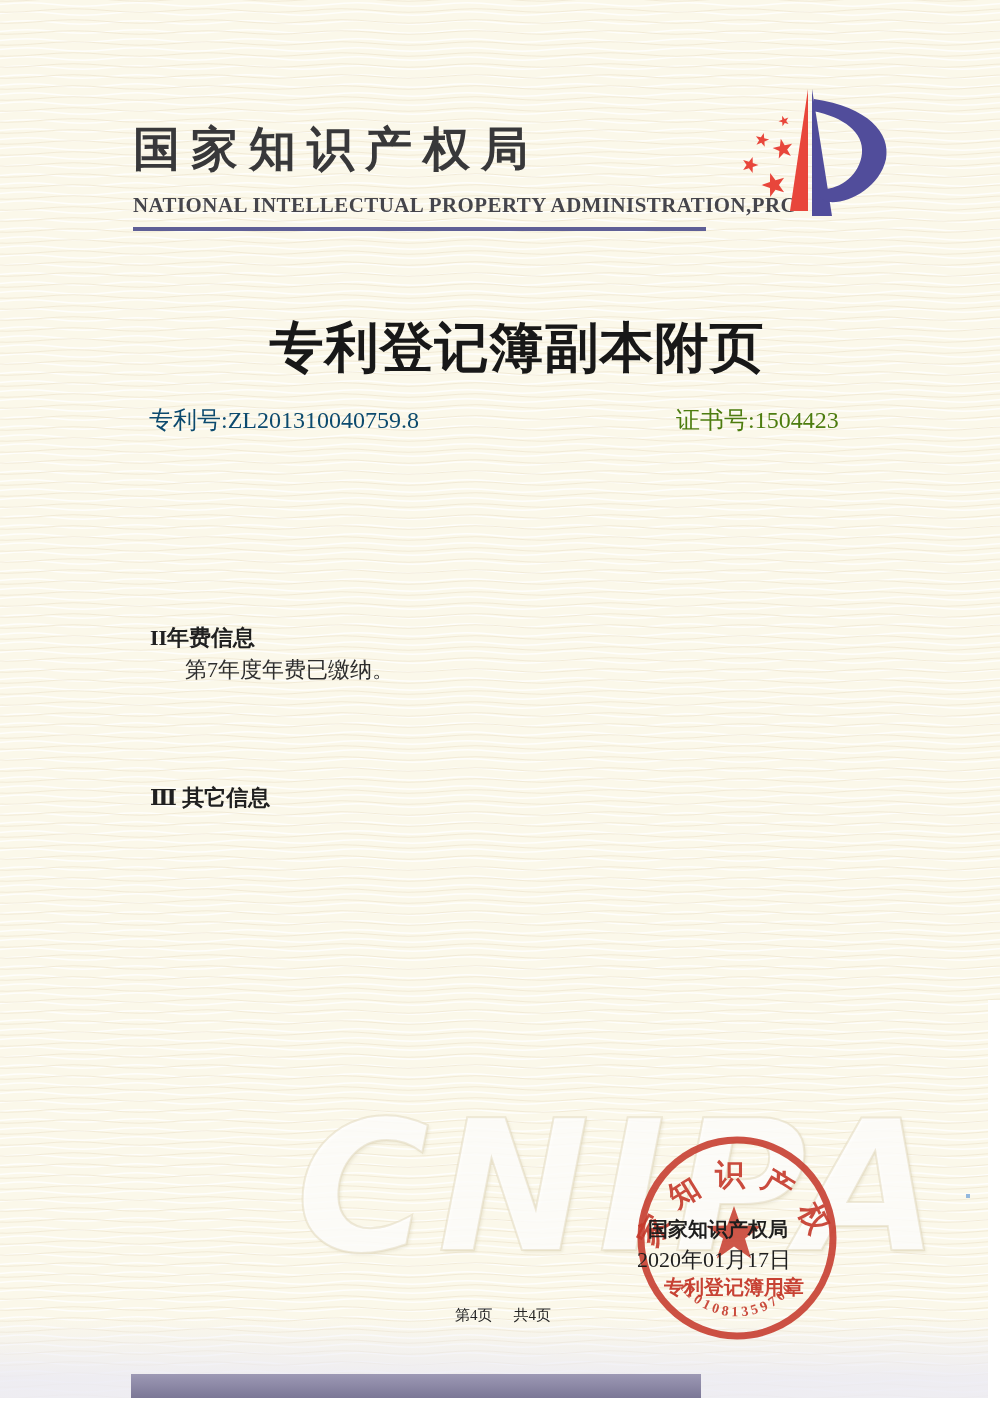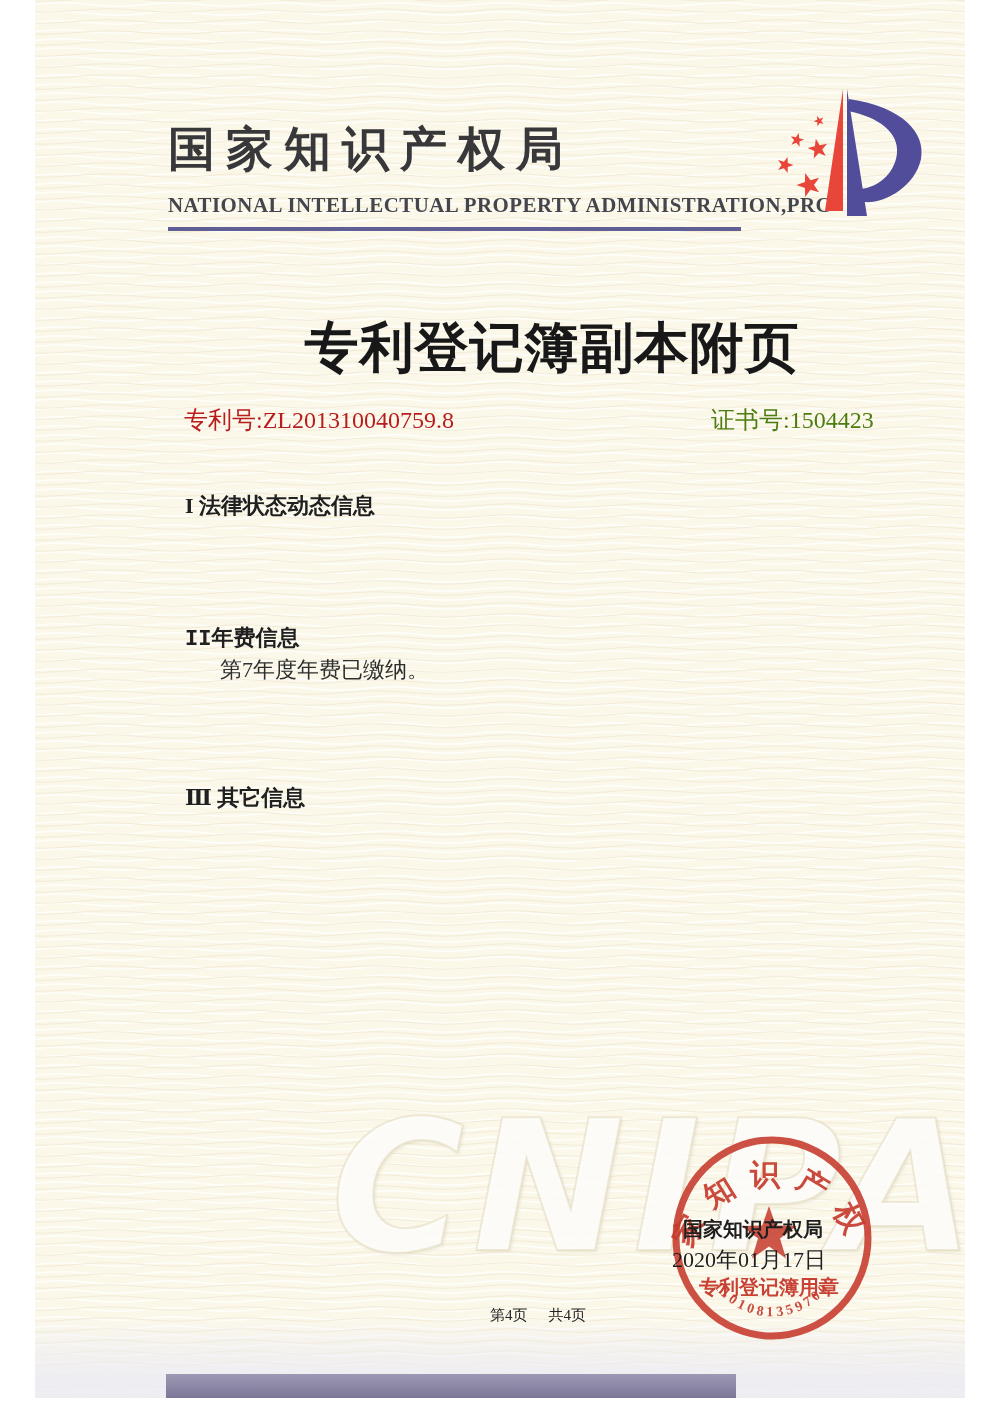--- a/index.html
+++ b/index.html
@@ -1,18 +1,18 @@
 <!DOCTYPE html>
 <html><head>
 <meta charset="utf-8">
 <style>
   * { margin:0; padding:0; box-sizing:border-box; }
   body { background:#ffffff; font-family:"Liberation Serif","DejaVu Serif",serif; }
   .page {
-    position:relative; width:930px; height:1414px; margin:0 auto;
+    position:relative; width:1000px; height:1414px; margin:0 auto;
     background:#fbf8ea; overflow:hidden;
   }
   .bg-waves { position:absolute; left:0; top:0; z-index:0; }
   .bottom-fade {
     position:absolute; left:0; top:1316px; width:1000px; height:82px; z-index:1;
     background:linear-gradient(180deg, rgba(236,235,243,0) 0%, rgba(236,235,243,0.85) 75%);
   }
   .right-edge {
     position:absolute; top:1000px; left:988px; width:12px; height:414px;
     background:#ffffff; z-index:6;
@@ -34,26 +34,26 @@
     transform:scaleX(0.95); transform-origin:left center; letter-spacing:0.5px;
   }
   .header-rule { position:absolute; left:133px; top:227px; width:573px; height:4px; background:#5f5f96; z-index:3; }
   .logo { position:absolute; left:728px; top:83px; z-index:3; }
 
   .doc-title {
     position:absolute; left:0; top:312px; width:1000px; text-align:center; z-index:3;
     font-size:54px; font-weight:bold; letter-spacing:1px; color:#181818;
     transform:translateX(17px); white-space:nowrap;
   }
-  .patent-no { position:absolute; left:149px; top:404px; font-size:24px; color:#b91c1c; z-index:3; white-space:nowrap; }
+  .patent-no { position:absolute; left:149px; top:404px; font-size:24px; color:#0c4a6e; z-index:3; white-space:nowrap; }
   .cert-no   { position:absolute; left:676px; top:404px; font-size:24px; color:#4d7c0f; z-index:3; white-space:nowrap; }
 
   .sec-heading { position:absolute; left:150px; font-size:22px; font-weight:bold; color:#202020; z-index:3; white-space:nowrap; }
   .sec-body    { position:absolute; left:150px; font-size:22px; color:#2e2e2e; z-index:3; white-space:nowrap;margin-left:35px; }
-  .s1 { top:491px; } .s2 { top:623px;font-family:Liberation Mono, monospace; } .s2b { top:655px; } .s3 { top:783px; }
+  .s1 { top:491px; } .s2 { top:623px; } .s2b { top:655px; } .s3 { top:783px; }
 
   .watermark {
     position:absolute; left:296px; top:1096px; z-index:2;
     font-family:"DejaVu Sans","Liberation Sans",sans-serif;
     font-style:italic; font-weight:bold; font-size:182px; letter-spacing:8px; line-height:1;
     color:rgba(255,255,255,0.82);
     -webkit-text-stroke:2px rgba(226,217,190,0.55);
     text-shadow:2px 2px 3px rgba(210,200,170,0.35);
     white-space:nowrap;
   }
@@ -101,21 +101,20 @@
     </g>
     <polygon points="80,6 62,128 80,128" fill="#e8463b"></polygon>
     <polygon points="84,6 84,133 104,133" fill="#514d9b"></polygon>
     <path d="M 86,16 C 140,24 163,50 158,76 C 152,104 121,121 101,119 C 94,118 90,113 91,106 C 110,108 132,93 134,70 C 136,50 116,34 85,28 Z" fill="#514d9b"></path>
   </svg>
 
   <div class="doc-title">专利登记簿副本附页</div>
   <div class="patent-no">专利号:ZL201310040759.8</div>
   <div class="cert-no">证书号:1504423</div>
 
-  <div class="sec-heading s1">I 法律状态动态信息</div>
   <div class="sec-heading s2">II年费信息</div>
   <div class="sec-body s2b">第7年度年费已缴纳。</div>
   <div class="sec-heading s3">Ⅲ 其它信息</div>
 
   <div class="watermark">CNIPA</div>
 
   <svg class="seal" width="222" height="224" viewBox="0 0 222 224">
     <ellipse cx="111" cy="112" rx="96" ry="98" fill="none" stroke="#c5392b" stroke-width="7" opacity="0.88"></ellipse>
     <path id="sealTopArc" d="M 30,142 A 81,83 0 1 1 192,142" fill="none"></path>
     <path id="sealBottomArc" d="M 51,158 A 74,78 0 0 0 171,158" fill="none"></path>

